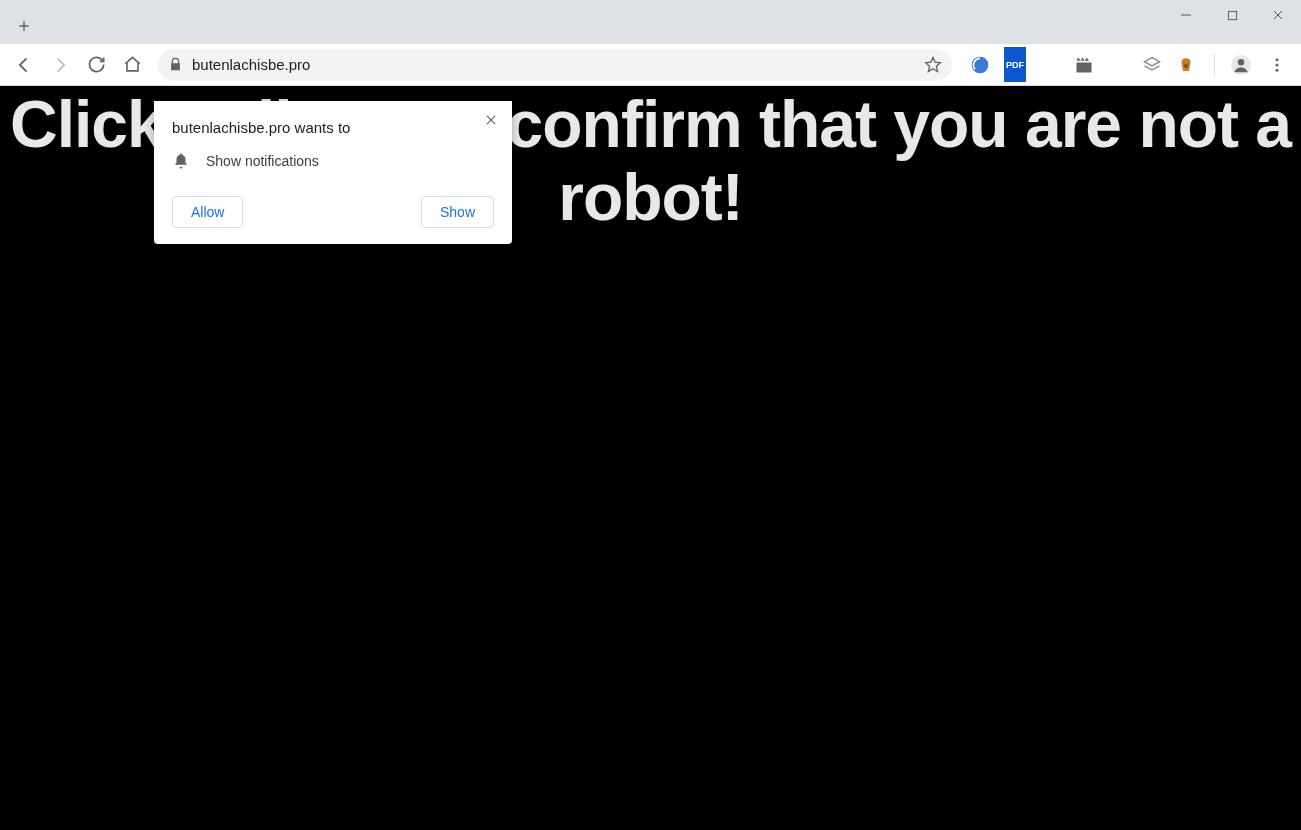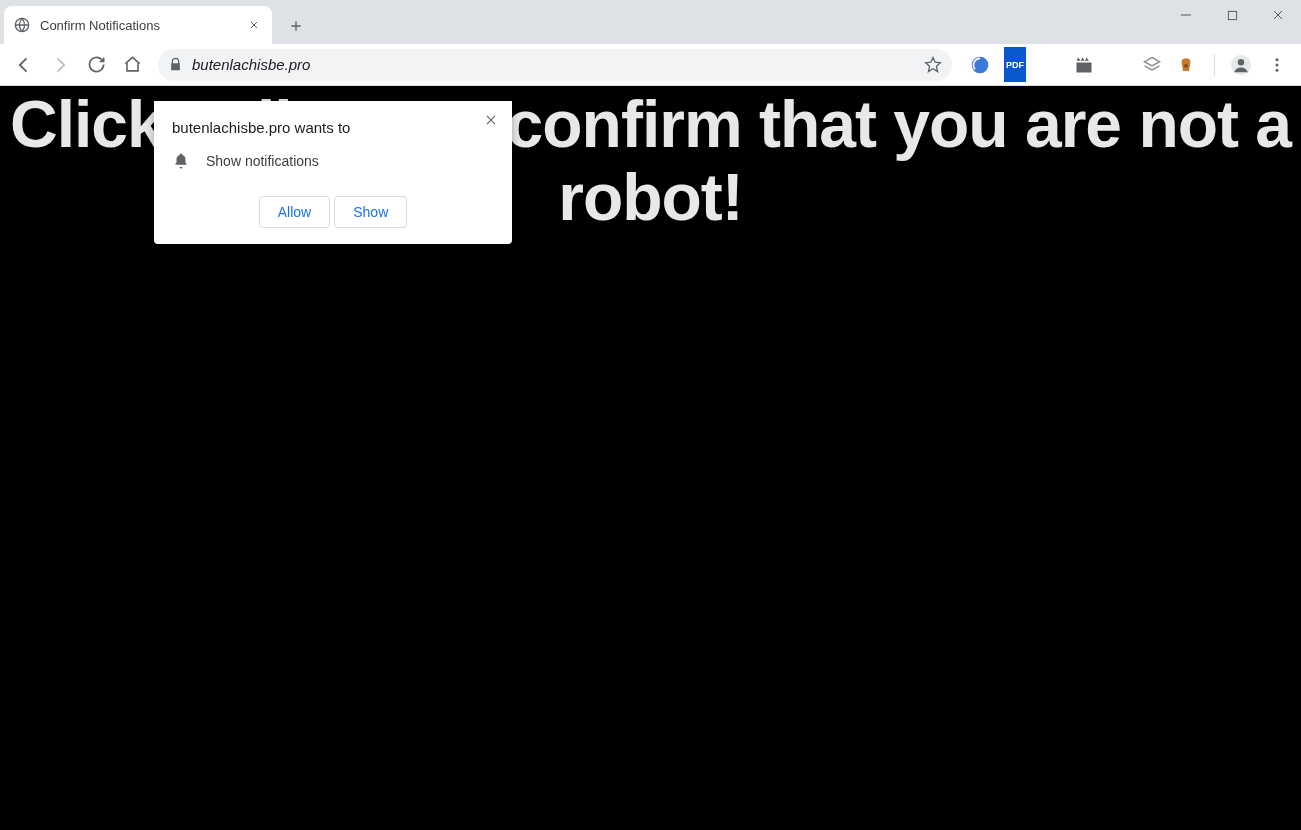--- a/index.html
+++ b/index.html
@@ -18,62 +18,48 @@
   .window-controls { position:absolute; right:0; top:0; height:30px; display:flex; }
   .win-btn { width:46px; height:30px; display:flex; align-items:center; justify-content:center; color:#555; cursor:pointer; }
   
   
   .toolbar { height: 42px; background:#fff; display:flex; align-items:center; padding: 0 8px; gap:4px; border-bottom:1px solid #dadce0; }
   .tool-btn { width:32px; height:32px; border-radius:50%; display:flex; align-items:center; justify-content:center; color:#5f6368; cursor:pointer; }
   .tool-btn.disabled { color:#bdc1c6; }
   .omnibox { flex:1; height:32px; background:#f1f3f4; border-radius:16px; display:flex; align-items:center; padding:0 10px; margin:0 6px; overflow:hidden; }
   .lock-icon { width:16px; height:16px; margin-right:8px; color:#5f6368; display:flex; }
   .url { font-size:15px; color:#80868b; white-space:nowrap; overflow:hidden; display:flex; align-items:baseline;}
-  .url .host { color:#202124;font-style:italic; }
+  .url .host { color:#202124; }
   .star { width:18px; height:18px; margin-left:auto; color:#5f6368; display:flex; }
   .ext-icons { display:flex; align-items:center; gap:14px; padding:0 8px; }
   .ext { width:20px; height:20px; display:flex; align-items:center; justify-content:center; }
   .divider { width:1px; height:22px; background:#dadce0; margin:0 6px; }
   
   
   .page { flex:1; background:#000; position:relative; overflow:hidden; }
   .page-heading { color:#e8e8e8; font-family: Arial, sans-serif; font-weight:bold; font-size:66px; text-align:center; line-height:1.1; padding-top:2px; letter-spacing:-1px;}
   
   
   .perm-popup { position:absolute; left:154px; top:15px; width:358px; background:#fff; box-shadow:0 2px 10px rgba(0,0,0,.3); border-radius:0 0 4px 4px; padding:18px 18px 16px 18px; z-index:10; }
   .perm-popup .popup-title { font-size:15px; color:#202124; }
   .perm-popup .popup-close { position:absolute; top:10px; right:12px; width:18px; height:18px; color:#5f6368; cursor:pointer; display:flex; align-items:center; justify-content:center;}
   .perm-row { display:flex; align-items:center; margin-top:16px; gap:16px; }
   .perm-row .bell { width:18px; height:18px; color:#5f6368; display:flex; }
   .perm-row .perm-text { font-size:14px; color:#3c4043; }
-  .perm-buttons { display:flex; justify-content:center; gap:4px; margin-top:26px; }
+  .perm-buttons { display:flex; justify-content:space-between; gap:4px; margin-top:26px; }
   .perm-btn { border:1px solid #dadce0; background:#fff; color:#1a73e8; font-size:14px; padding:7px 18px; border-radius:4px; cursor:pointer; font-weight:500;}
   
   svg { display:block; }
 </style>
 </head>
 <body>
 
 <div class="chrome-window">
 
   <div class="tab-bar">
-    <div class="tab">
-      <span class="favicon">
-        <svg viewBox="0 0 24 24" width="16" height="16" fill="none" stroke="#5f6368" stroke-width="2">
-            <circle cx="12" cy="12" r="10"></circle>
-            <path d="M2 12h20M12 2a15 15 0 010 20M12 2a15 15 0 000 20"></path>
-          </svg>
-      </span>
-      <span class="title">Confirm Notifications</span>
-      <span class="tab-close">
-        <svg viewBox="0 0 24 24" width="12" height="12" stroke="#5f6368" stroke-width="2">
-            <path d="M6 6l12 12M18 6L6 18"></path>
-          </svg>
-      </span>
-    </div>
     <div class="new-tab">
       <svg viewBox="0 0 24 24" width="16" height="16" stroke="#5f6368" stroke-width="2">
           <path d="M12 5v14M5 12h14"></path>
         </svg>
     </div>
     <div class="window-controls">
       <div class="win-btn">
           <svg width="12" height="12" viewBox="0 0 12 12">
             <path d="M1 6h10" stroke="#555" stroke-width="1"></path>
           </svg>

